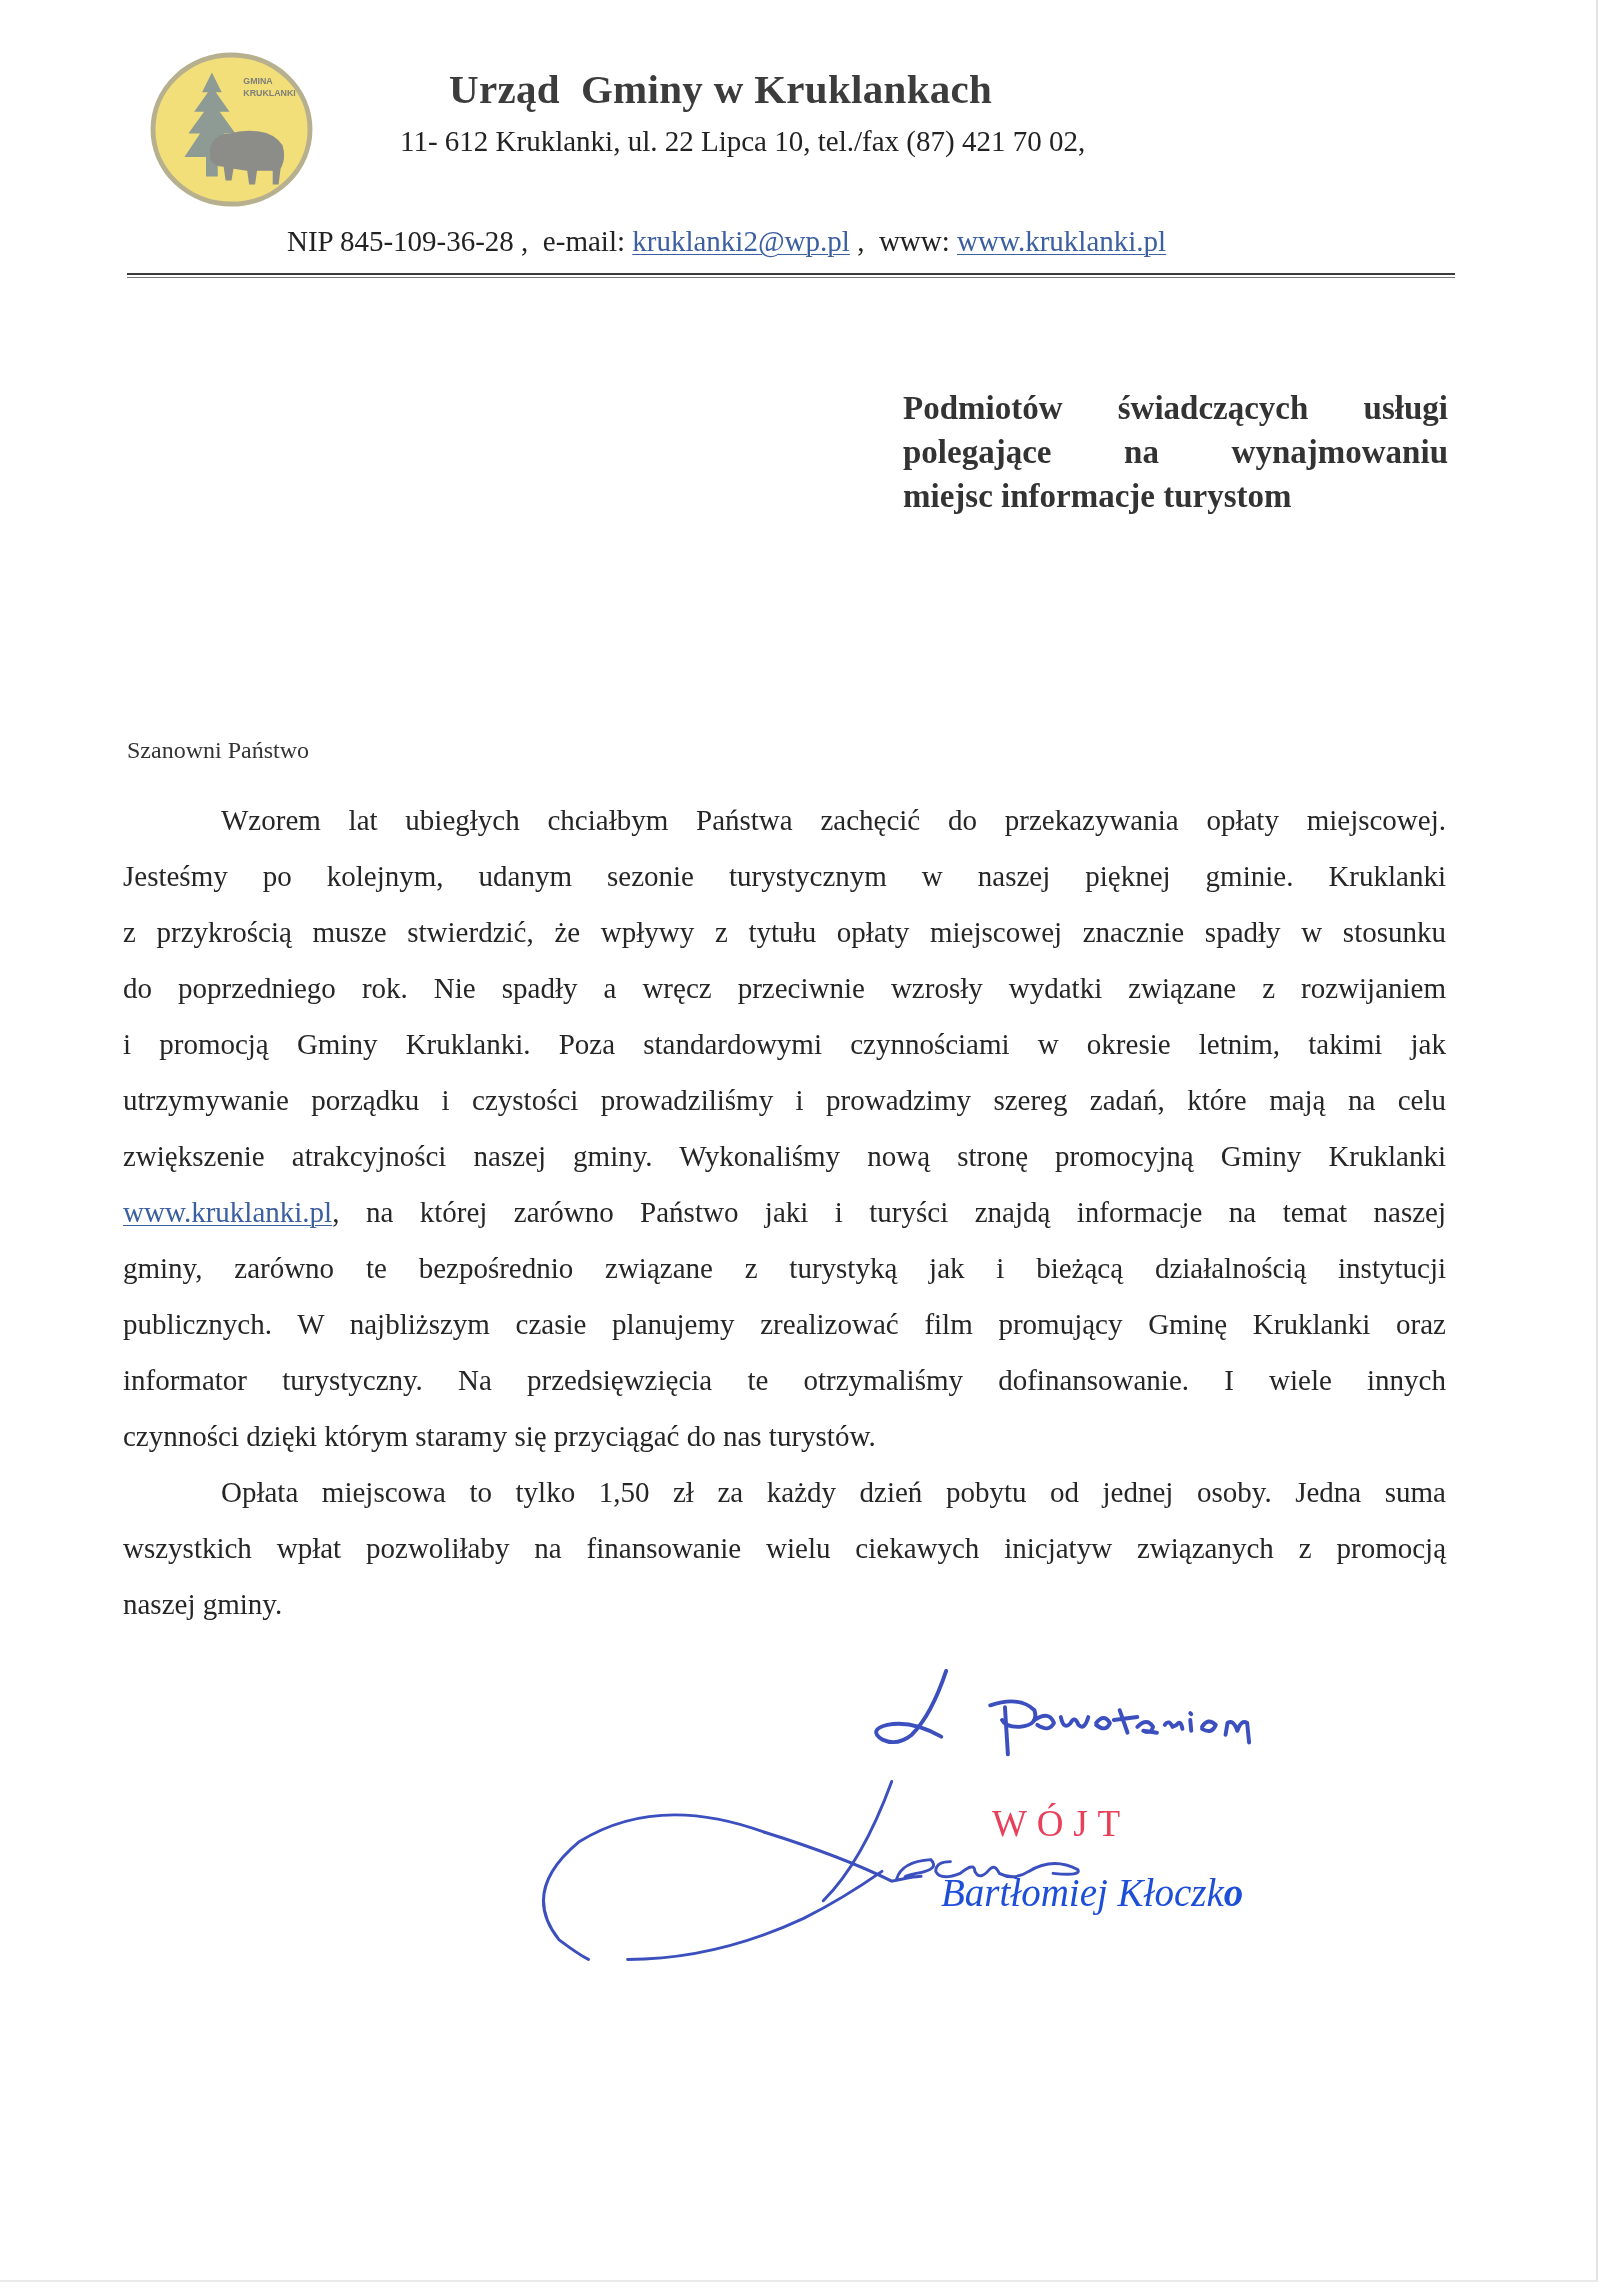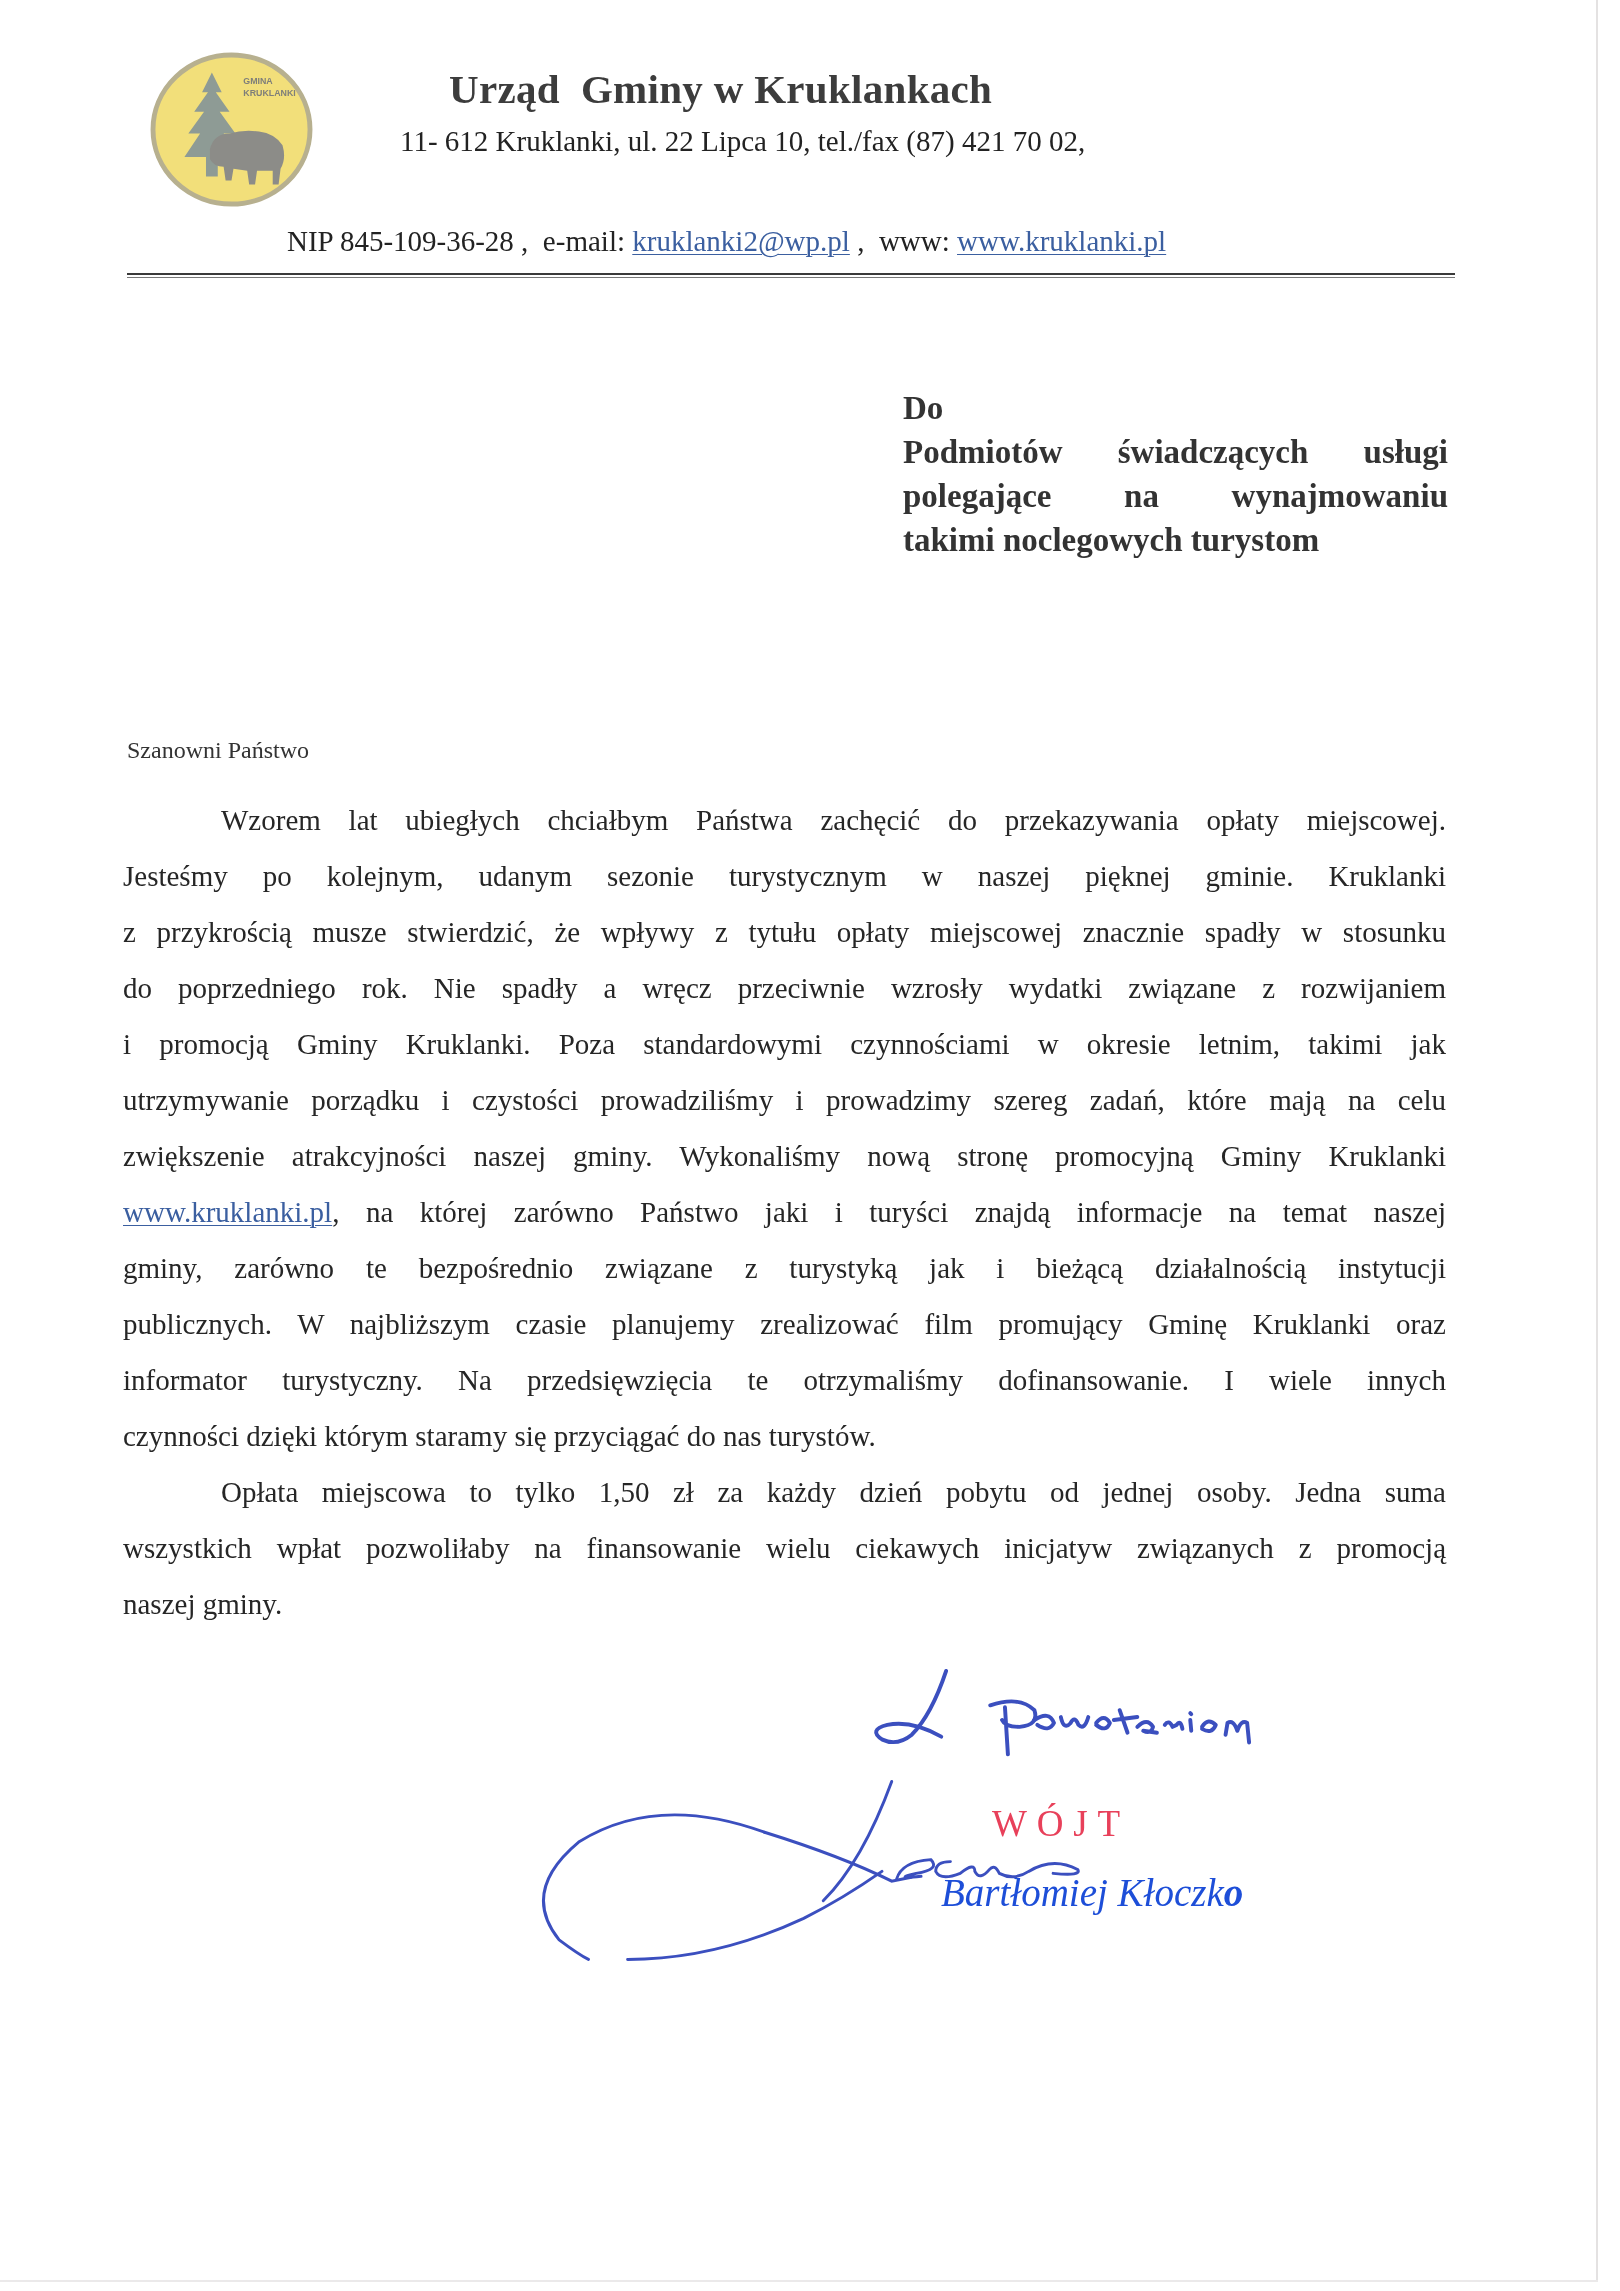--- a/index.html
+++ b/index.html
@@ -58,24 +58,23 @@
   <text x="96" y="46" font-size="9" font-weight="bold" fill="#7e7e7a" font-family="Liberation Sans, sans-serif">KRUKLANKI</text>
 </svg>
 
 <div class="org-name">Urząd  Gminy w Kruklankach</div>
 <div class="org-address">11- 612 Kruklanki, ul. 22 Lipca 10, tel./fax (87) 421 70 02,</div>
 <div class="org-contact"><span>NIP 845-109-36-28 ,  e-mail: </span><span class="link">kruklanki2@wp.pl</span><span> ,  www: </span><span class="link">www.kruklanki.pl</span></div>
 
 <div class="header-rule"></div>
 
 <div class="recipient">
-  <span class="line">Do</span>
   <span class="line justify">Podmiotów świadczących usługi</span>
   <span class="line justify">polegające na wynajmowaniu</span>
-  <span class="line">takimi noclegowych turystom</span>
+  <span class="line">miejsc informacje turystom</span>
 </div>
 
 <div class="salutation">Szanowni Państwo</div>
 
 <div class="body-text">
   <span class="ln indent">Wzorem lat ubiegłych chciałbym Państwa zachęcić do przekazywania opłaty miejscowej.</span>
   <span class="ln">Jesteśmy po kolejnym, udanym sezonie turystycznym w naszej pięknej gminie. Kruklanki</span>
   <span class="ln">z przykrością musze stwierdzić, że wpływy z tytułu opłaty miejscowej znacznie spadły w stosunku</span>
   <span class="ln">do poprzedniego rok. Nie spadły a wręcz przeciwnie wzrosły wydatki związane z rozwijaniem</span>
   <span class="ln">i promocją Gminy Kruklanki. Poza standardowymi czynnościami w okresie letnim, takimi jak</span>

